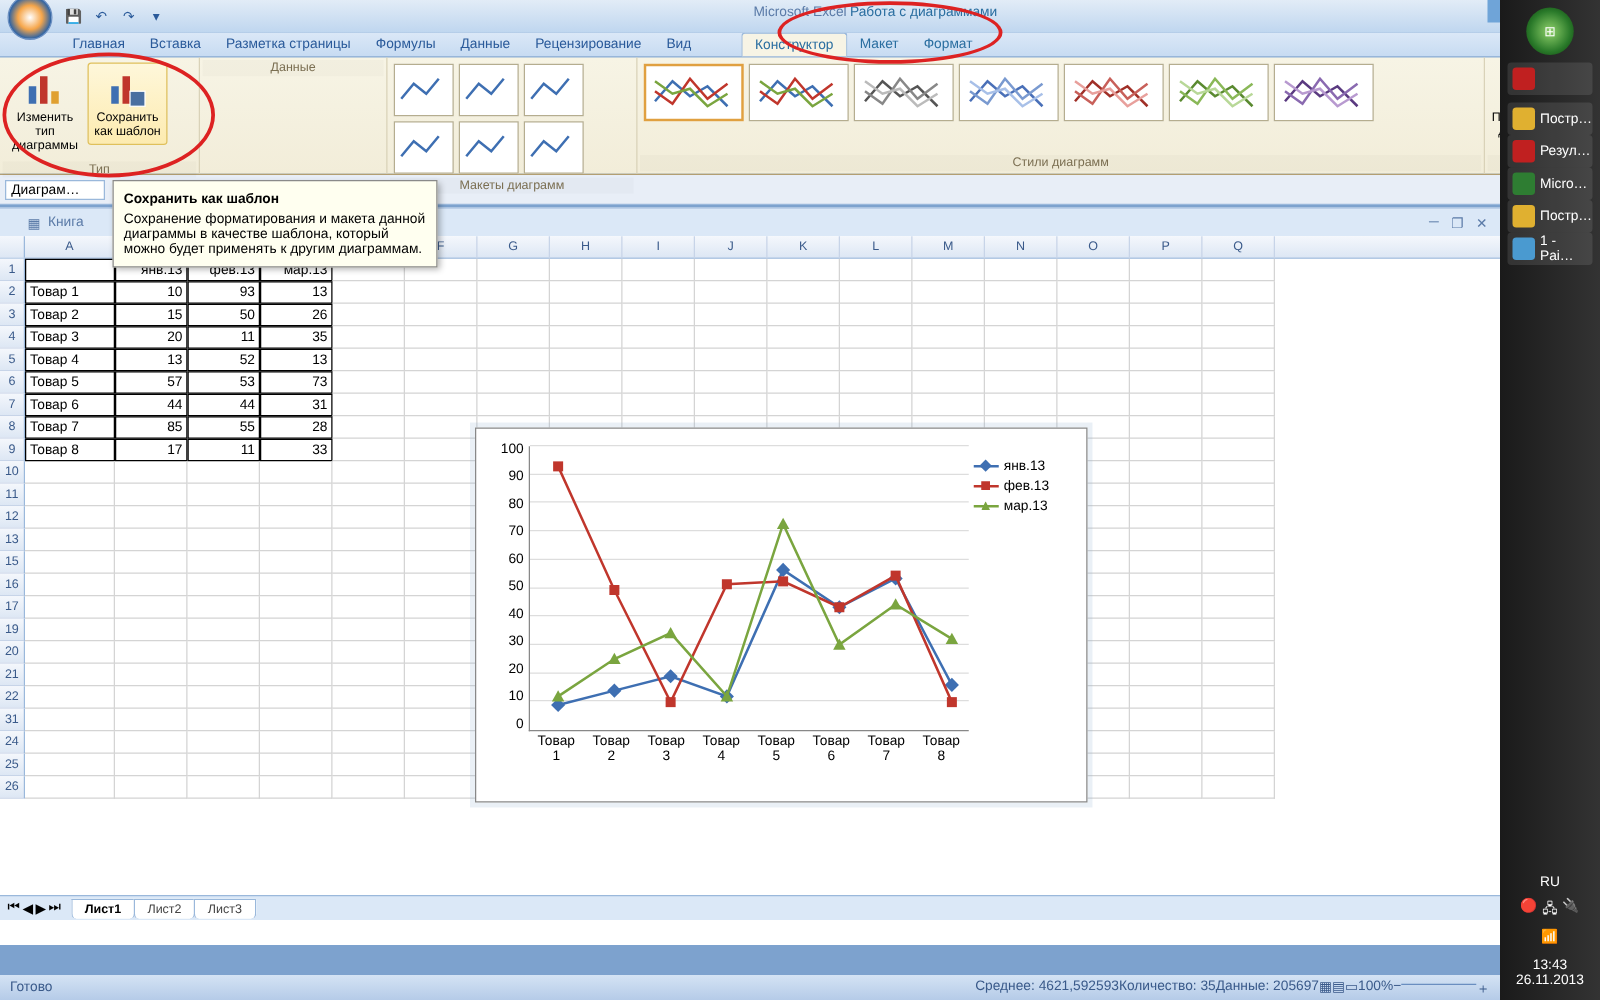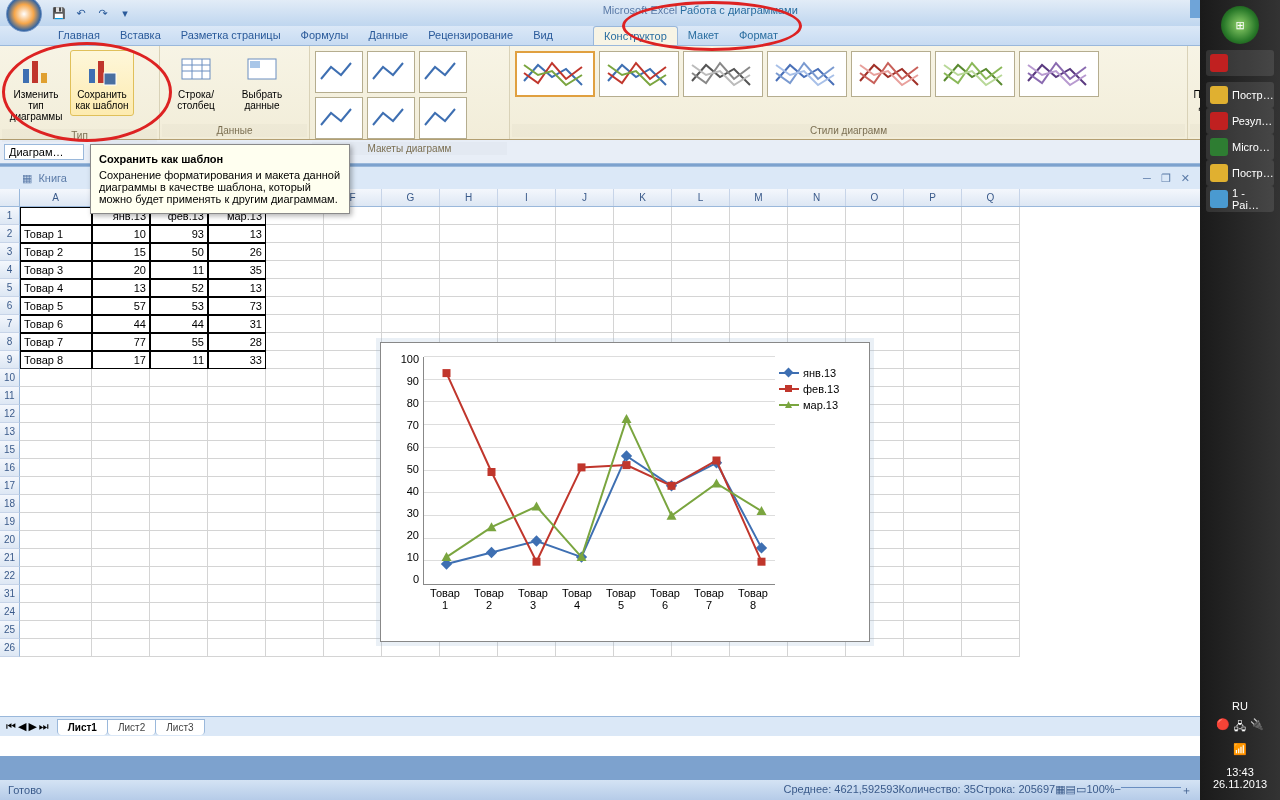--- a/index.html
+++ b/index.html
@@ -121,43 +121,20 @@
               <rect x="18" y="18" width="12" height="12" fill="#4a6fa0" stroke="#fff"></rect>
             </svg>
         </div>
         <div class="lbl">Сохранить как шаблон</div>
       </div>
     </div>
     <div class="group-label">Тип</div>
   </div>
 
   <div class="ribbon-group" style="width:150px">
-    <div class="group-body">
-      <div class="big-btn">
-        <div class="icon-box">
-          <svg width="32" height="32">
-              <rect x="2" y="4" width="28" height="20" fill="#fff" stroke="#6a8ec0"></rect>
-              <line x1="2" y1="10" x2="30" y2="10" stroke="#6a8ec0"></line>
-              <line x1="2" y1="16" x2="30" y2="16" stroke="#6a8ec0"></line>
-              <line x1="12" y1="4" x2="12" y2="24" stroke="#6a8ec0"></line>
-              <line x1="22" y1="4" x2="22" y2="24" stroke="#6a8ec0"></line>
-            </svg>
-        </div>
-        <div class="lbl">Строка/столбец</div>
-      </div>
-      <div class="big-btn">
-        <div class="icon-box">
-          <svg width="32" height="32">
-              <rect x="2" y="4" width="28" height="20" fill="#fff" stroke="#6a8ec0"></rect>
-              <rect x="4" y="6" width="10" height="7" fill="#a8c6e8"></rect>
-            </svg>
-        </div>
-        <div class="lbl">Выбрать данные</div>
-      </div>
-    </div>
     <div class="group-label">Данные</div>
   </div>
 
   <div class="ribbon-group" style="width:200px">
     <div class="group-body" style="flex-wrap:wrap" id="layouts-box">
         <div class="layout-thumb">
           <svg width="40" height="30">
             <polyline points="2,22 12,10 22,18 32,6" stroke="#3e6fb2" fill="none" stroke-width="2"></polyline>
           </svg>
         </div>
@@ -442,21 +419,21 @@
         <div class="cell" style="width: 58px;"></div>
         <div class="cell" style="width: 58px;"></div>
         <div class="cell" style="width: 58px;"></div>
         <div class="cell" style="width: 58px;"></div>
         <div class="cell" style="width: 58px;"></div>
         <div class="cell" style="width: 58px;"></div>
       </div>
       <div class="row">
         <div class="row-h">8</div>
         <div class="cell bordered" style="width: 72px;">Товар 7</div>
-        <div class="cell bordered num" style="width: 58px;">77</div>
+        <div class="cell bordered num" style="width: 58px;">85</div>
         <div class="cell bordered num" style="width: 58px;">55</div>
         <div class="cell bordered num" style="width: 58px;">28</div>
         <div class="cell" style="width: 58px;"></div>
         <div class="cell" style="width: 58px;"></div>
         <div class="cell" style="width: 58px;"></div>
         <div class="cell" style="width: 58px;"></div>
         <div class="cell" style="width: 58px;"></div>
         <div class="cell" style="width: 58px;"></div>
         <div class="cell" style="width: 58px;"></div>
         <div class="cell" style="width: 58px;"></div>
@@ -601,40 +578,20 @@
         <div class="cell" style="width: 58px;"></div>
         <div class="cell" style="width: 58px;"></div>
         <div class="cell" style="width: 58px;"></div>
         <div class="cell" style="width: 58px;"></div>
         <div class="cell" style="width: 58px;"></div>
         <div class="cell" style="width: 58px;"></div>
         <div class="cell" style="width: 58px;"></div>
       </div>
       <div class="row">
         <div class="row-h">17</div>
-        <div class="cell" style="width: 72px;"></div>
-        <div class="cell" style="width: 58px;"></div>
-        <div class="cell" style="width: 58px;"></div>
-        <div class="cell" style="width: 58px;"></div>
-        <div class="cell" style="width: 58px;"></div>
-        <div class="cell" style="width: 58px;"></div>
-        <div class="cell" style="width: 58px;"></div>
-        <div class="cell" style="width: 58px;"></div>
-        <div class="cell" style="width: 58px;"></div>
-        <div class="cell" style="width: 58px;"></div>
-        <div class="cell" style="width: 58px;"></div>
-        <div class="cell" style="width: 58px;"></div>
-        <div class="cell" style="width: 58px;"></div>
-        <div class="cell" style="width: 58px;"></div>
-        <div class="cell" style="width: 58px;"></div>
-        <div class="cell" style="width: 58px;"></div>
-        <div class="cell" style="width: 58px;"></div>
-      </div>
-      <div class="row">
-        <div class="row-h">18</div>
         <div class="cell" style="width: 72px;"></div>
         <div class="cell" style="width: 58px;"></div>
         <div class="cell" style="width: 58px;"></div>
         <div class="cell" style="width: 58px;"></div>
         <div class="cell" style="width: 58px;"></div>
         <div class="cell" style="width: 58px;"></div>
         <div class="cell" style="width: 58px;"></div>
         <div class="cell" style="width: 58px;"></div>
         <div class="cell" style="width: 58px;"></div>
         <div class="cell" style="width: 58px;"></div>
@@ -908,21 +865,21 @@
     </span>
     <span id="sheet-tabs-holder"><span class="sheet-tab active">Лист1</span><span class="sheet-tab">Лист2</span><span class="sheet-tab">Лист3</span></span>
   </div>
 </div>
 
 <div class="statusbar">
   <span>Готово</span>
   <div class="right">
     <span><span>Среднее:</span> <span>4621,592593</span></span>
     <span><span>Количество:</span> <span>35</span></span>
-    <span><span>Строка:</span> <span>205697</span></span>
+    <span><span>Данные:</span> <span>205697</span></span>
     <span>▦</span>
     <span>▤</span>
     <span>▭</span>
     <span>100%</span>
     <span>−</span>
     <span style="width:60px;border-top:1px solid #6a8ec0;position:relative;top:4px"></span>
     <span>＋</span>
   </div>
 </div>
 

